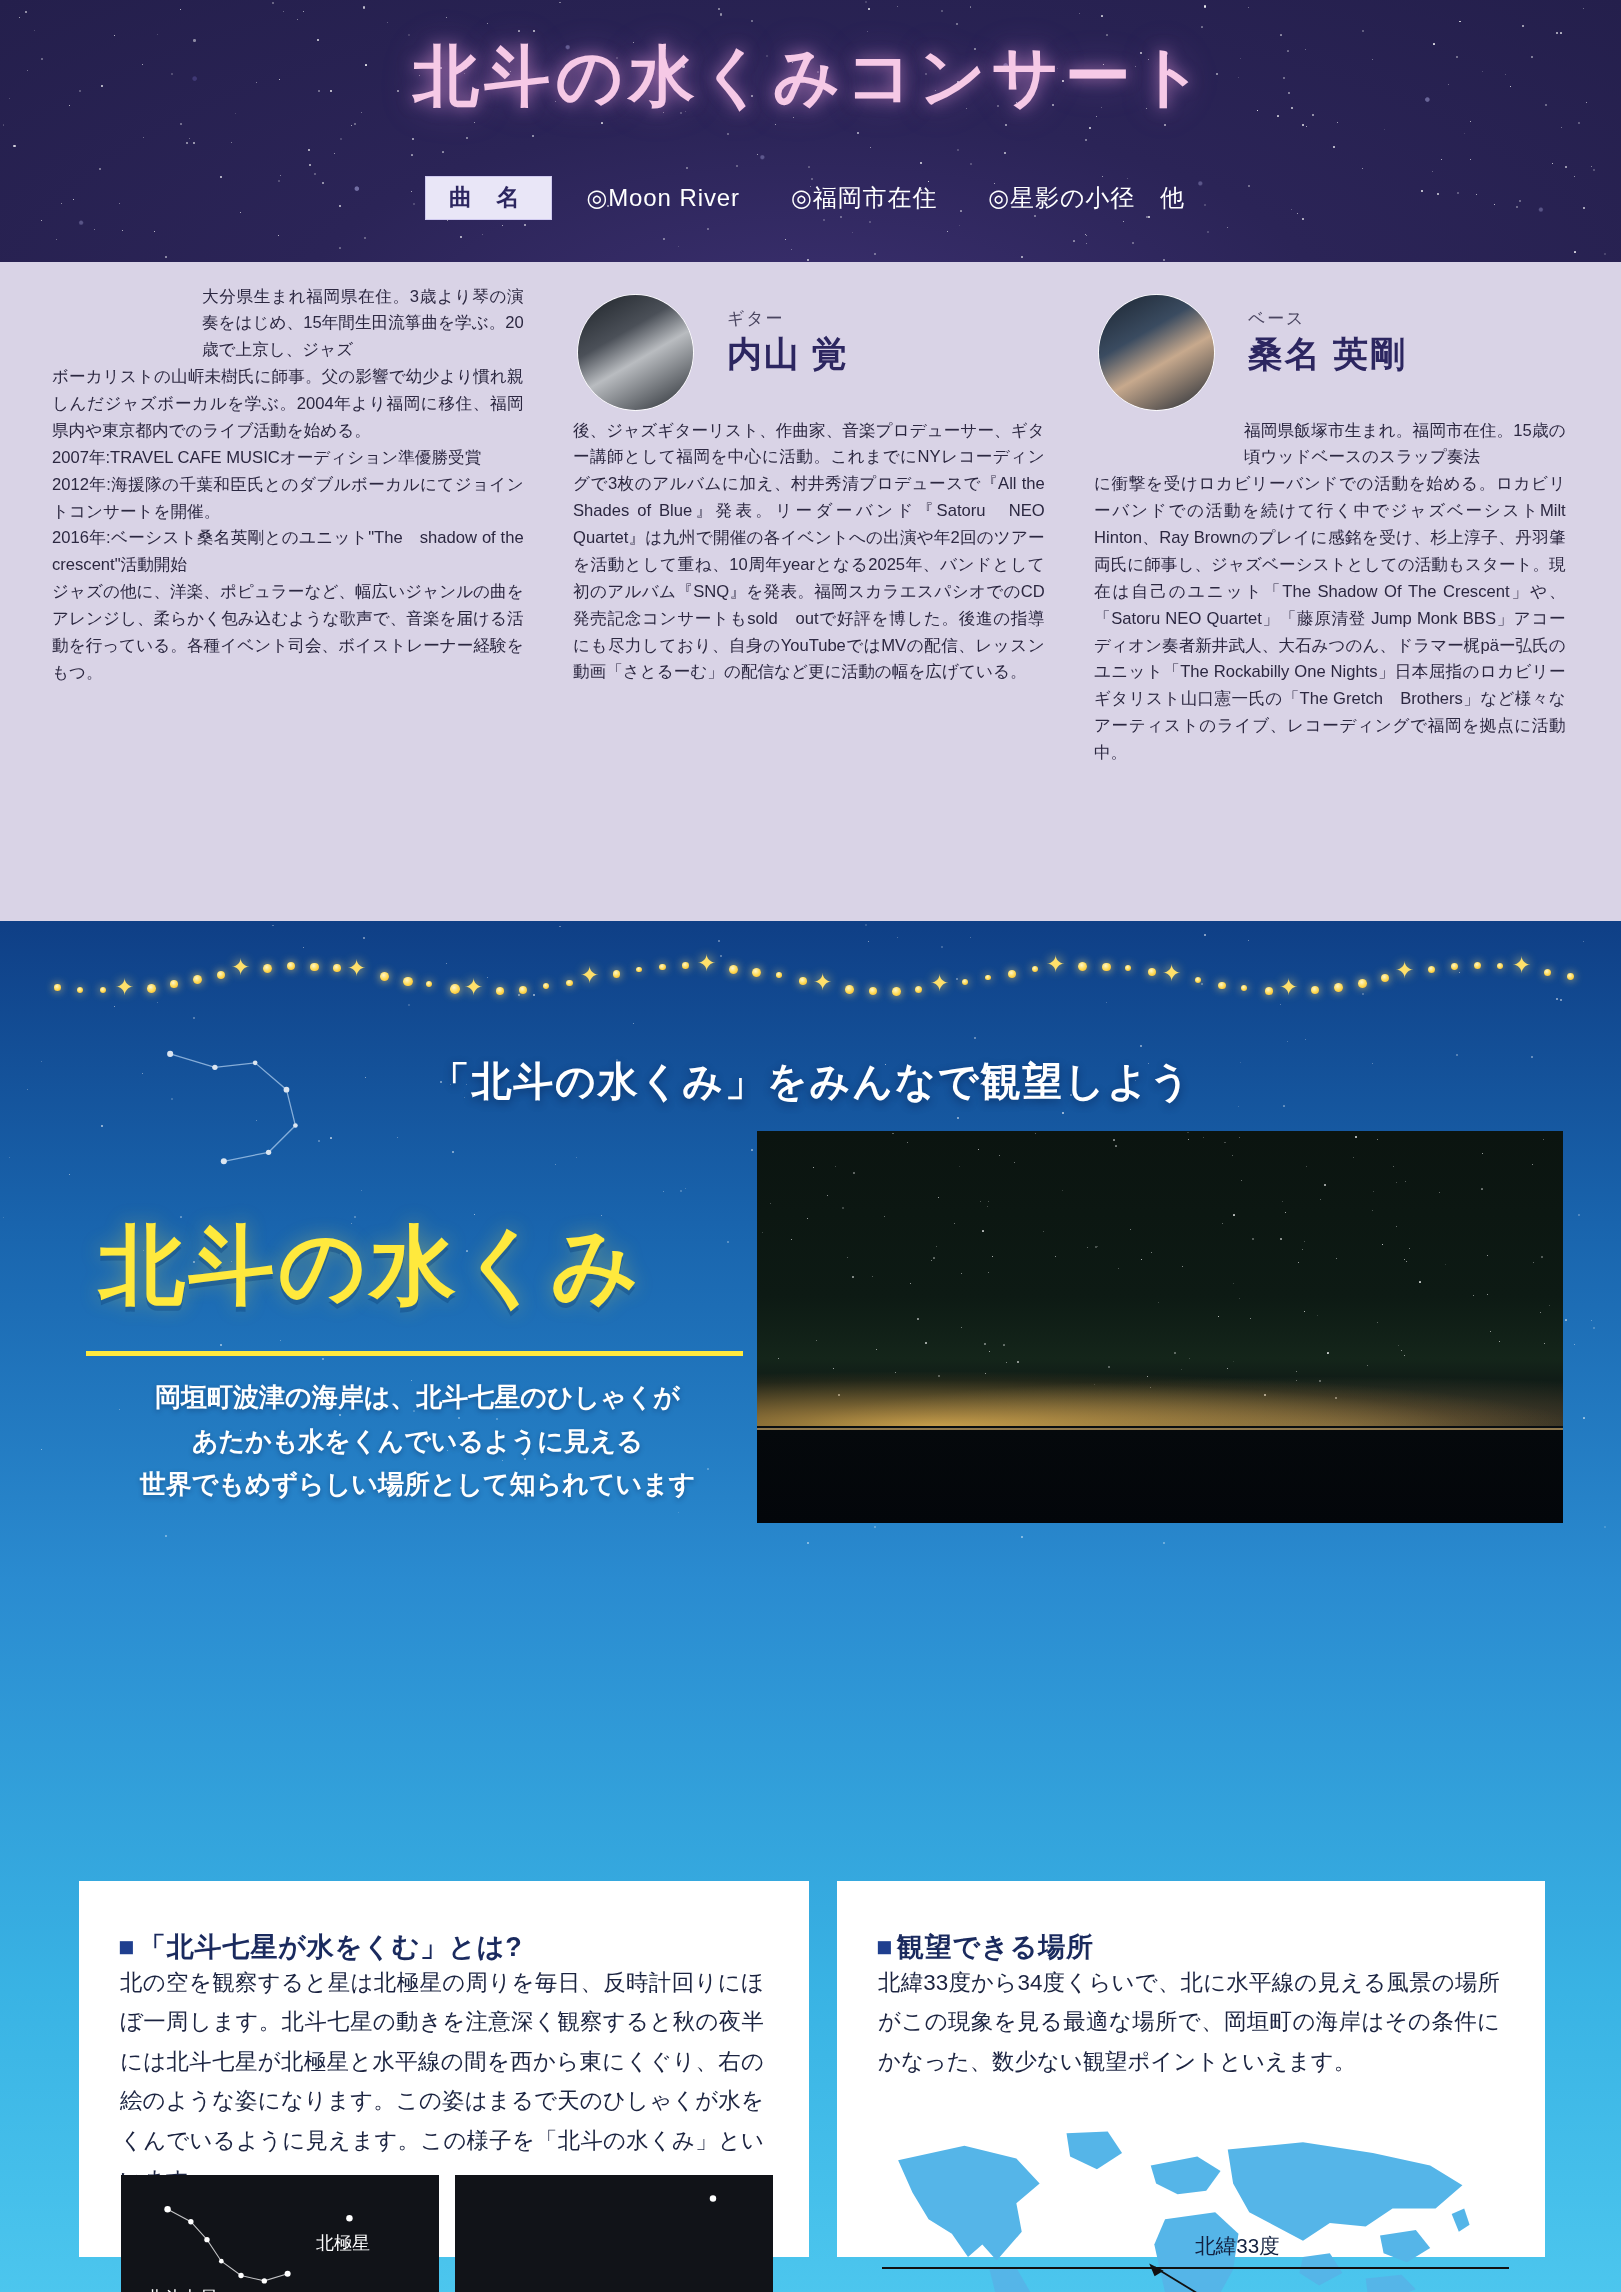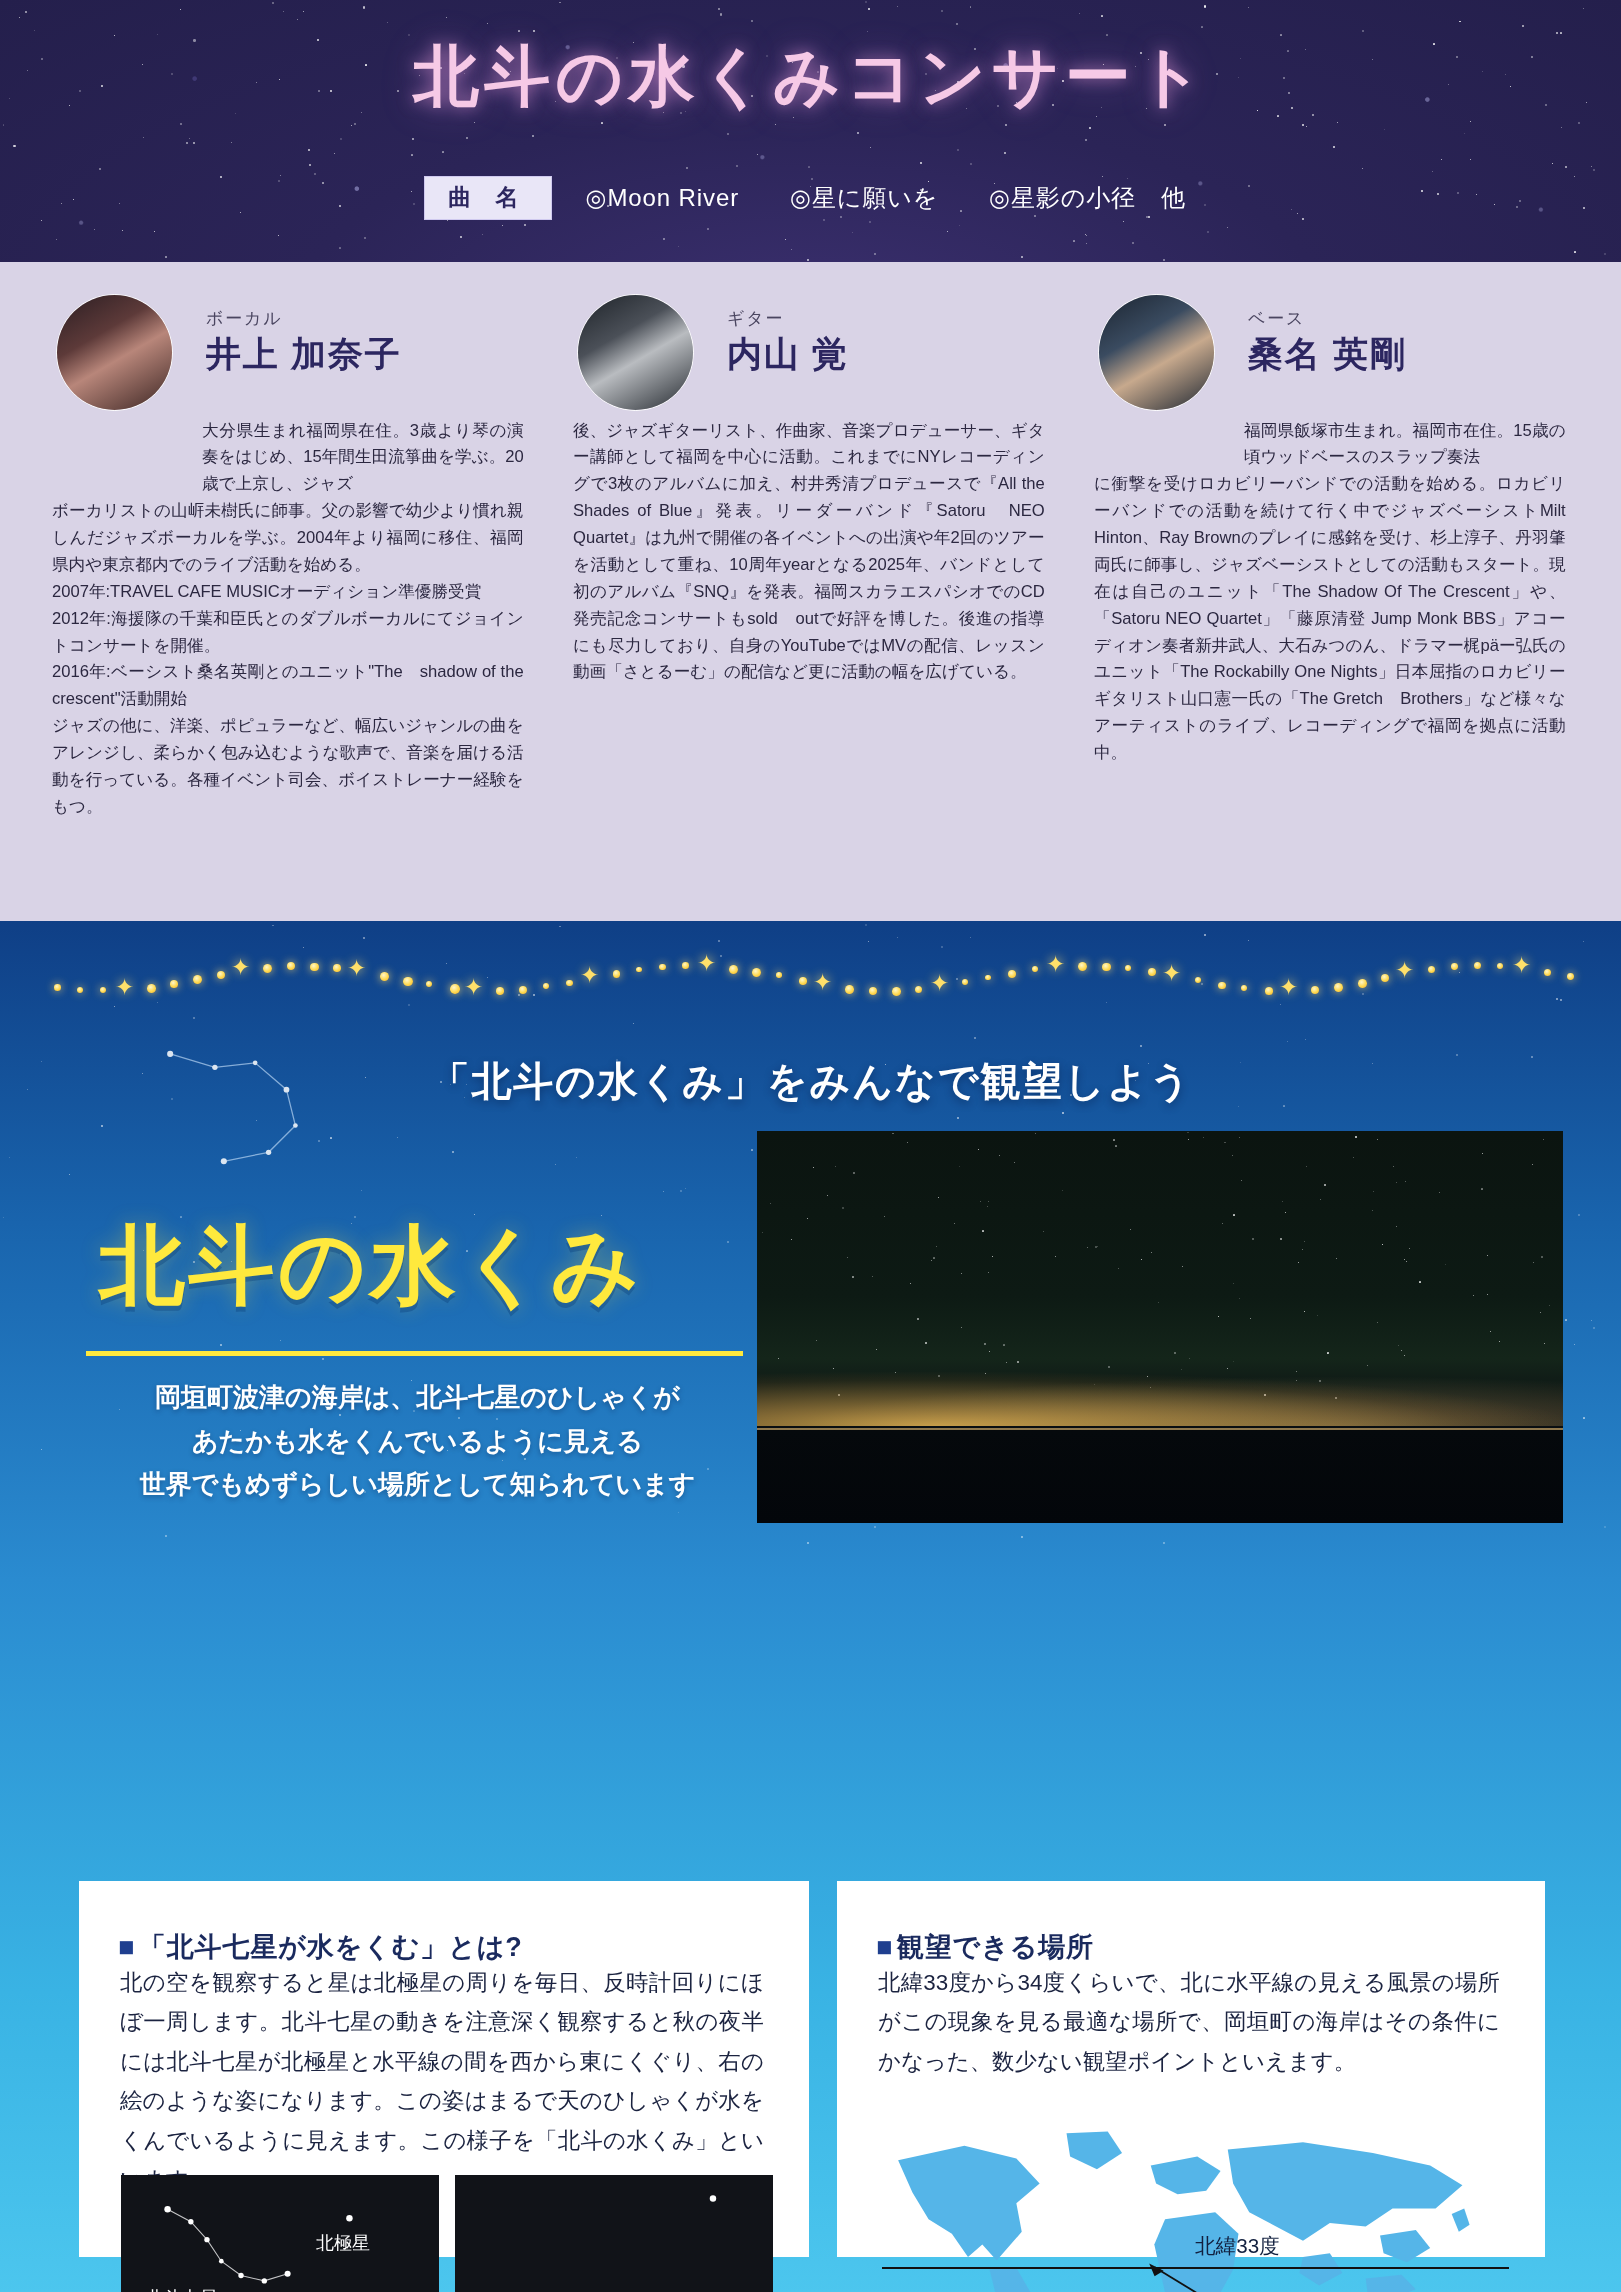--- a/index.html
+++ b/index.html
@@ -410,35 +410,28 @@
         <i style="left:1510px;top:86px;width:0.6px;height:0.6px;opacity:0.79"></i>
         <i style="left:1034px;top:215px;width:2.3px;height:2.3px;opacity:0.51"></i>
         <i style="left:186px;top:142px;width:2.3px;height:2.3px;opacity:0.61"></i>
         <i style="left:1146px;top:108px;width:0.9px;height:0.9px;opacity:0.80"></i>
         <i style="left:736px;top:165px;width:1.9px;height:1.9px;opacity:0.37"></i>
       </div>
     <div class="header-title">北斗の水くみコンサート</div>
     <div class="song-row">
       <span class="song-badge">曲 名</span>
       <span class="song">◎Moon River</span>
-      <span class="song">◎星に願いを</span>
+      <span class="song">◎福岡市在住</span>
       <span class="song last">◎星影の小径　他</span>
     </div>
   </div>
 
   <div class="members">
 
     <div class="member m1">
-      <div class="m-head">
-        <div class="m-photo p1">
-            <div class="inner"></div>
-          </div>
-        <div class="m-role">ボーカル</div>
-        <div class="m-name">井上 加奈子</div>
-      </div>
       <div class="bio-wrap">
         <div class="m-bio">
           <p class="top">大分県生まれ福岡県在住。3歳より琴の演奏をはじめ、15年間生田流箏曲を学ぶ。20歳で上京し、ジャズ</p>
           <p style="white-space:pre-line">ボーカリストの山㟁未樹氏に師事。父の影響で幼少より慣れ親しんだジャズボーカルを学ぶ。2004年より福岡に移住、福岡県内や東京都内でのライブ活動を始める。
 2007年:TRAVEL CAFE MUSICオーディション準優勝受賞
 2012年:海援隊の千葉和臣氏とのダブルボーカルにてジョイントコンサートを開催。
 2016年:ベーシスト桑名英剛とのユニット"The　shadow of the crescent"活動開始
 ジャズの他に、洋楽、ポピュラーなど、幅広いジャンルの曲をアレンジし、柔らかく包み込むような歌声で、音楽を届ける活動を行っている。各種イベント司会、ボイストレーナー経験をもつ。</p>
         </div>
       </div>

